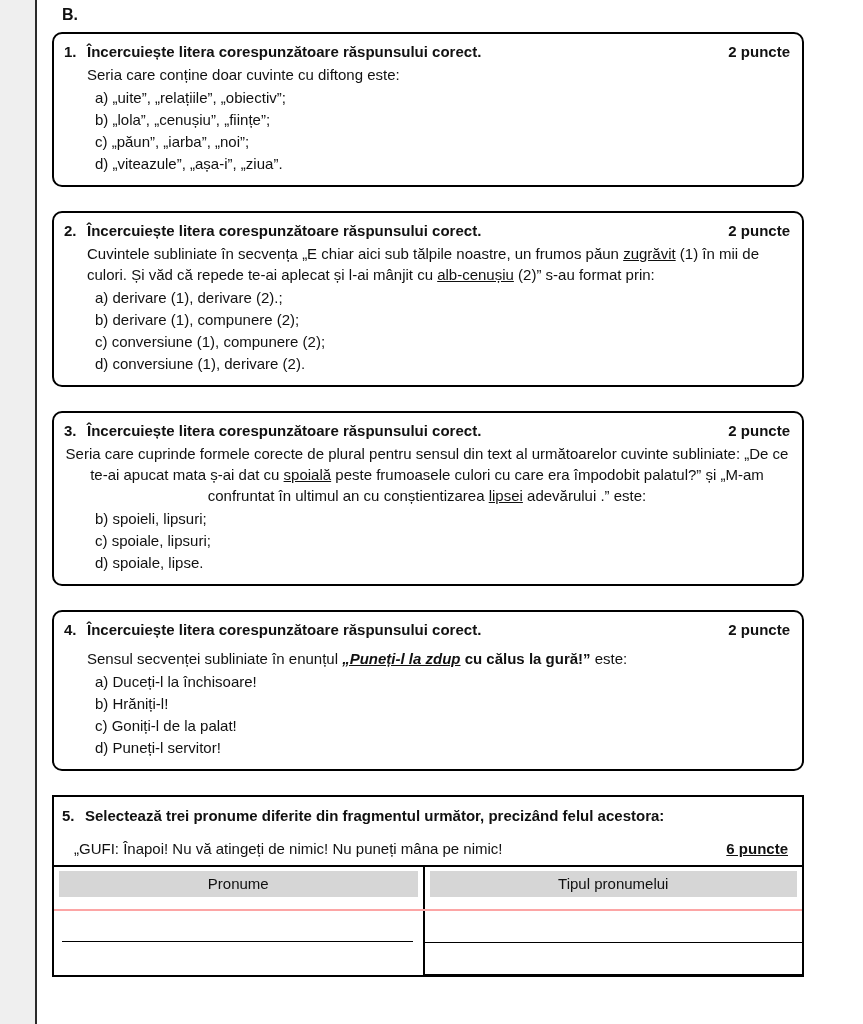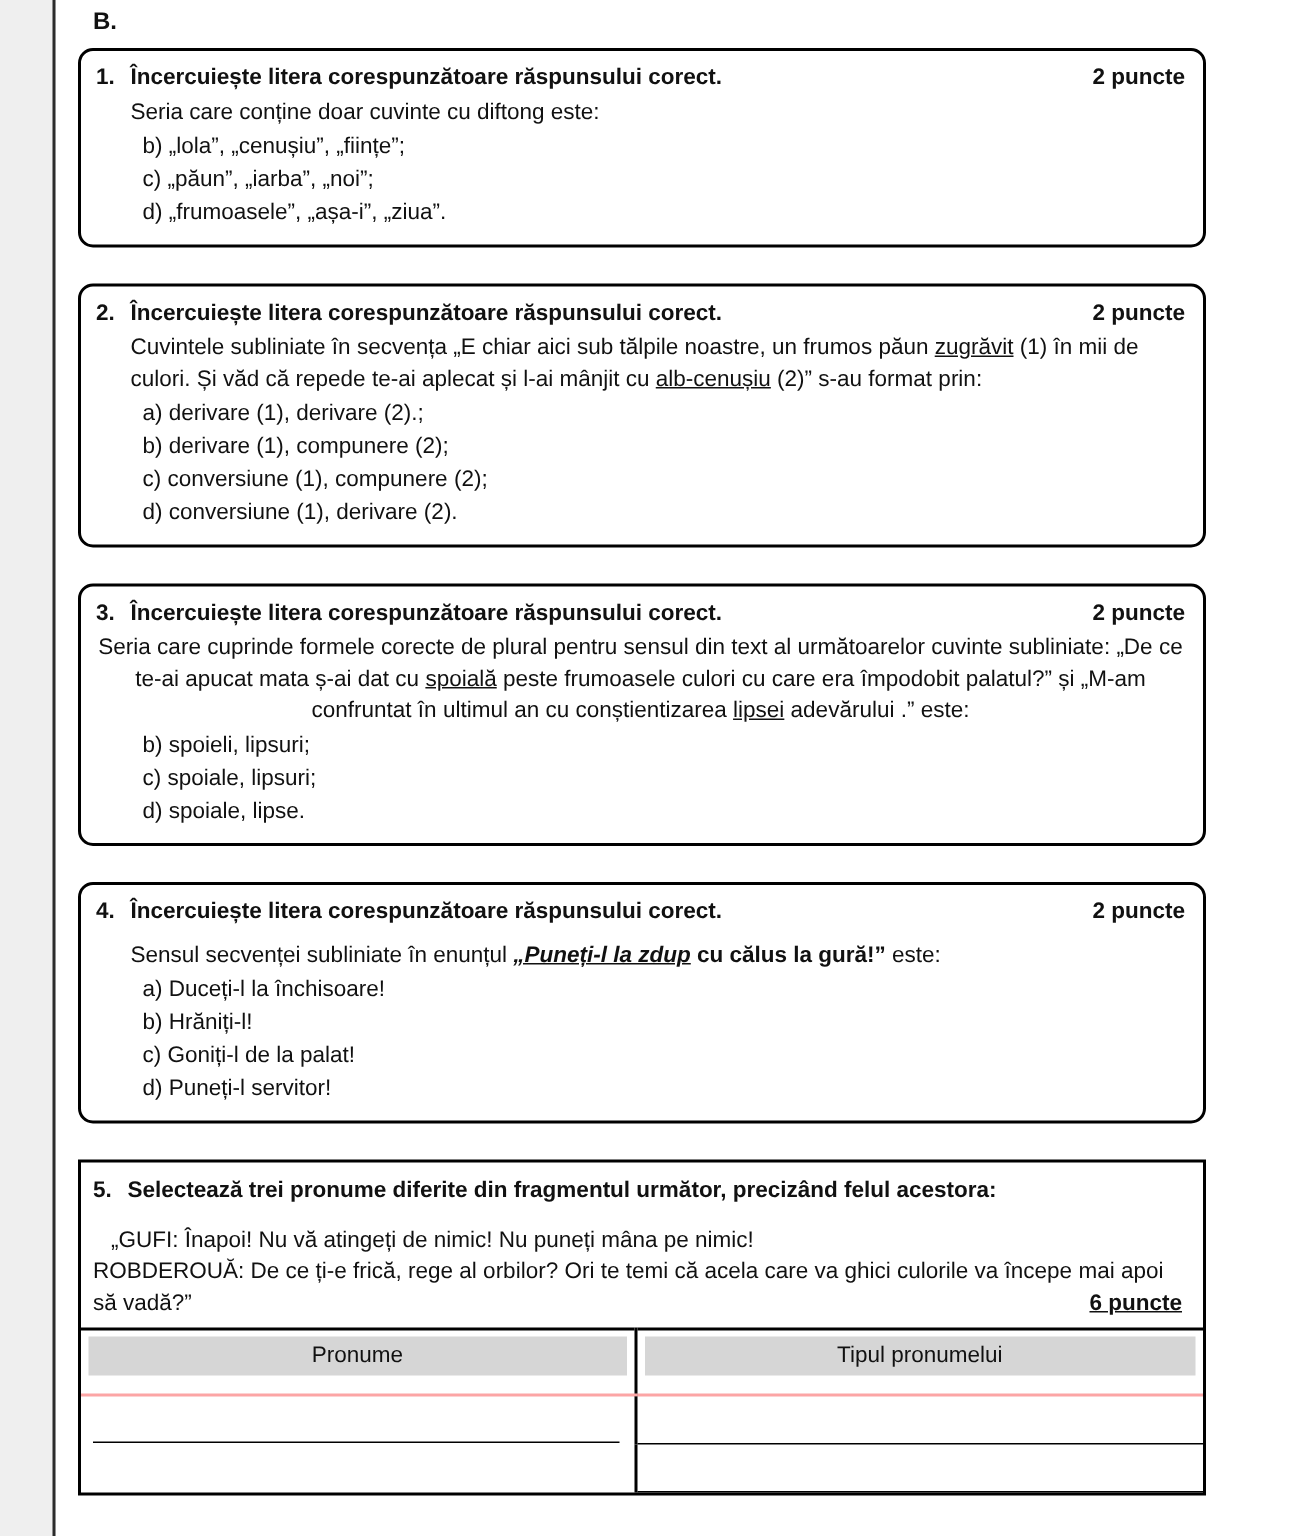--- a/index.html
+++ b/index.html
@@ -96,23 +96,24 @@
     <div class="section-label">B.</div>
 
     <div class="qbox">
       <div class="qhead">
         <span class="qnum">1.</span>
         <span class="qprompt">Încercuiește litera corespunzătoare răspunsului corect.</span>
         <span class="qpoints">2 puncte</span>
       </div>
       <div class="qbody">Seria care conține doar cuvinte cu diftong este:</div>
       <div class="options">
+        <div class="option">a) „uite”, „relațiile”, „obiectiv”;</div>
         <div class="option">b) „lola”, „cenușiu”, „ființe”;</div>
         <div class="option">c) „păun”, „iarba”, „noi”;</div>
-        <div class="option">d) „frumoasele”, „așa-i”, „ziua”.</div>
+        <div class="option">d) „viteazule”, „așa-i”, „ziua”.</div>
       </div>
     </div>
 
     <div class="qbox">
       <div class="qhead">
         <span class="qnum">2.</span>
         <span class="qprompt">Încercuiește litera corespunzătoare răspunsului corect.</span>
         <span class="qpoints">2 puncte</span>
       </div>
       <div class="qbody"><span>Cuvintele subliniate în secvența „E chiar aici sub tălpile noastre, un frumos păun </span><span class="u">zugrăvit</span><span> (1) în mii de culori. Și văd că repede te-ai aplecat și l-ai mânjit cu </span><span class="u">alb-cenușiu</span><span> (2)” s-au format prin:</span></div>
@@ -153,21 +154,20 @@
       </div>
     </div>
 
     <div class="qbox square">
       <div class="q5-text">
         <div class="qhead">
           <span class="qnum">5.</span>
           <span class="qprompt">Selectează trei pronume diferite din fragmentul următor, precizând felul acestora:</span>
         </div>
         <div class="q5-quote1">„GUFI: Înapoi! Nu vă atingeți de nimic! Nu puneți mâna pe nimic!</div>
-        <div class="q5-quote2">ROBDEROUĂ: De ce ți-e frică, rege al orbilor? Ori te temi că acela care va ghici culorile va începe mai apoi să vadă?”</div>
         <div class="q5-points">6 puncte</div>
       </div>
 
       <table class="ans-table">
         <colgroup>
           <col style="width:49.4%">
           <col style="width:50.6%">
         </colgroup>
         <thead>
           <tr>

